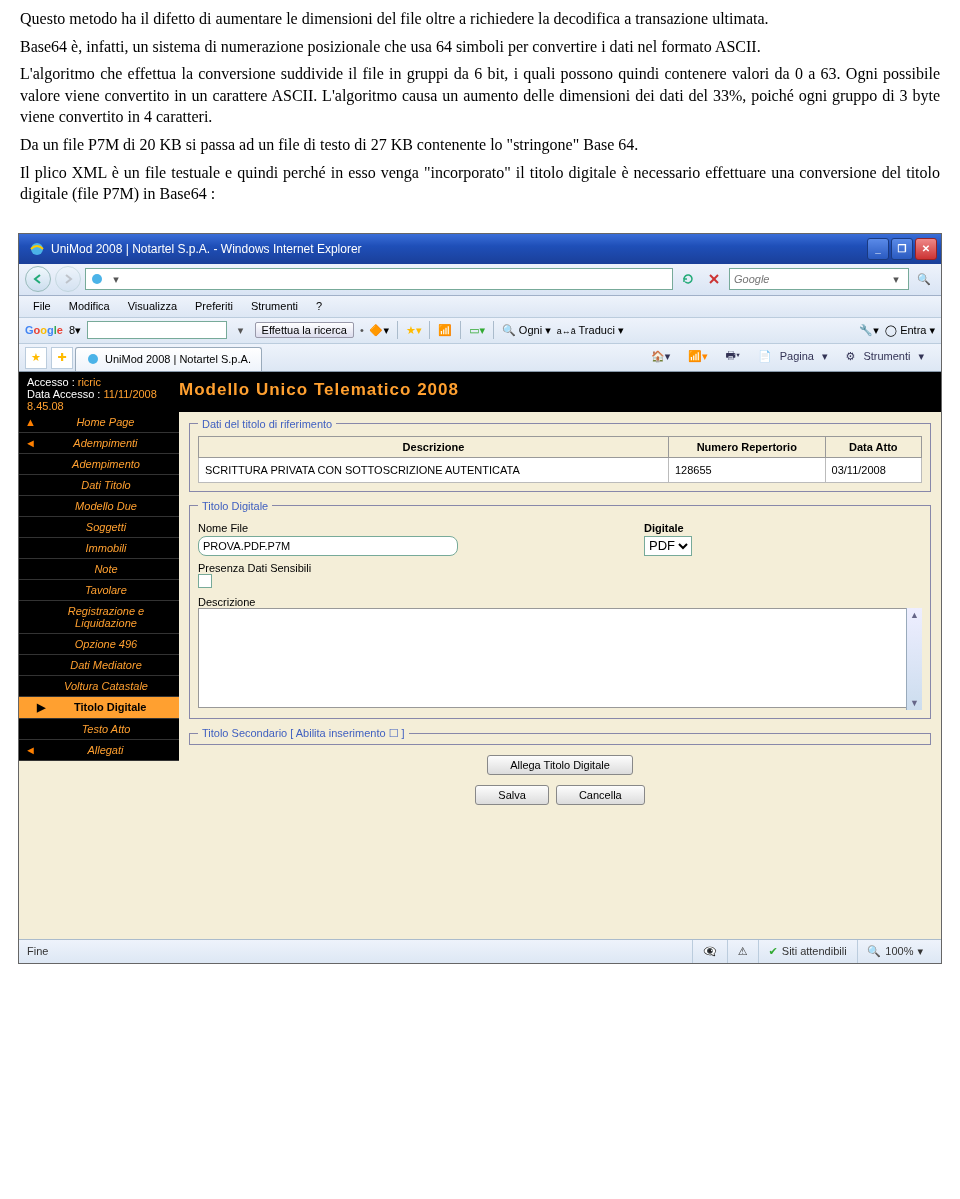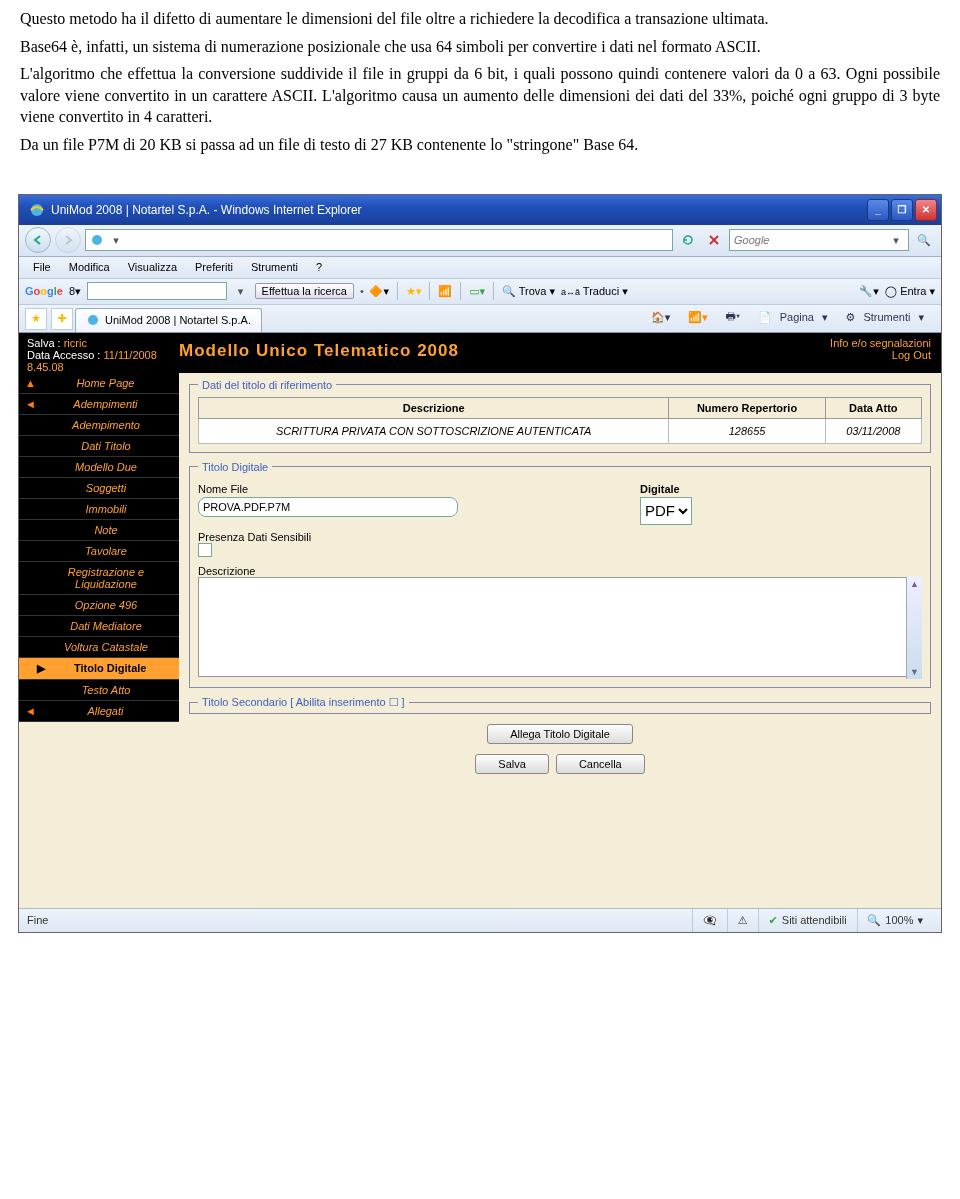--- a/index.html
+++ b/index.html
@@ -1,20 +1,20 @@
 <!DOCTYPE html>
 <html><head>
 <meta charset="utf-8">
 <style>
 * { margin:0; padding:0; box-sizing:border-box; }
 body { font-family:"Times New Roman",serif; font-size:16px; background:#fff; width:960px; }
 .doc-text { padding:8px 20px 20px 20px; text-align:justify; line-height:1.35; }
 .doc-text p { margin-bottom:6px; }
 
-.browser { font-family:Tahoma,Arial,sans-serif; font-size:11px; border:1px solid #666; margin:12px 18px; }
+.browser { font-family:Tahoma,Arial,sans-serif; font-size:11px; border:1px solid #666; margin:2px 18px; }
 .titlebar { background:linear-gradient(#3a6ed8,#1f4fb8 40%,#1a3f99); color:#fff; height:30px; display:flex; align-items:center; padding:0 4px; }
 .titlebar .ie-icon { width:16px; height:16px; margin:0 6px; }
 .titlebar .title { flex:1; font-size:12px; }
 .titlebar .winbtns { display:flex; gap:2px; }
 .winbtn { width:22px; height:22px; background:linear-gradient(#5a8ae8,#2a5ac0); border:1px solid #1a3a80; border-radius:3px; display:flex; align-items:center; justify-content:center; color:#fff; font-weight:bold; font-size:10px; }
 .winbtn.close { background:linear-gradient(#e88,#c33); border-color:#922; }
 
 .navbar { background:linear-gradient(#eef3fb,#d9e4f4); height:32px; display:flex; align-items:center; padding:2px 6px; border-bottom:1px solid #a0b0c8; gap:4px; }
 .navbtn { width:26px; height:26px; border-radius:13px; border:1px solid #9bb; background:linear-gradient(#f0f8fc,#cde); display:flex; align-items:center; justify-content:center; color:#58a; }
 .urlbox { flex:1; display:flex; align-items:center; background:#fff; border:1px solid #7a9; height:22px; padding:0 4px; }
@@ -49,45 +49,46 @@
 .sidebar{ width:160px; background:#000; display:flex; flex-direction:column; }
 .sb-item{ background:#000; color:#ffa030; padding:4px 4px 4px 18px; font-size:11px; border-bottom:1px solid #333; text-align:center; cursor:pointer; font-style:italic;}
 .sb-item.active{ background:#ffa030; color:#000; font-weight:bold; font-style:normal;}
 .sb-item.lvl0{ padding-left:6px; font-style:italic;}
 
 .main{ flex:1; background:#f4eed8; padding:6px 10px; font-size:11px; color:#000;}
 fieldset{ border:1px solid #88a; margin-bottom:8px; padding:6px 8px 8px 8px; }
 legend{ color:#4060c0; padding:0 4px; font-size:11px;}
 .tbl{ width:100%; border-collapse:collapse; }
 .tbl th{ background:#f4eed8; border:1px solid #999; padding:4px; font-weight:bold; text-align:center;}
-.tbl td{ background:#fff; border:1px solid #bbb; padding:6px; text-align:center;font-style:italic;}
+.tbl td{ background:#fff; border:1px solid #bbb; padding:6px; }
 .formrow{ display:flex; gap:30px; margin:4px 0;}
 .formrow label{ display:block; margin-bottom:2px;}
 .txtin{ border:1px solid #7a9; background:#fff; height:20px; padding:0 4px; font-size:11px;}
-.sel{ border:1px solid #7a9; background:#fff; height:28px; font-size:15px;}
+.sel{ border:1px solid #7a9; background:#fff; height:20px; font-size:13px;}
 .chk{ width:14px; height:14px; border:1px solid #7a9; background:#fff; display:inline-block;}
 .descarea{ width:100%; height:100px; border:1px solid #999; background:#fff; resize:none; font-size:11px;}
 .centerbtns{ text-align:center; margin:6px 0;}
 .btn{ background:linear-gradient(#fdfdfd,#dcdcdc); border:1px solid #888; border-radius:3px; padding:3px 22px; font-size:11px; margin:2px;}
 
 .statusbar{ background:linear-gradient(#eef3fb,#dde7f4); height:24px; border-top:1px solid #abc; display:flex; align-items:center; padding:0 8px; font-size:11px; color:#333;}
 .statusbar .stretch{ flex:1;}
 .statusbar .cell{ border-left:1px solid #bcd; padding:0 10px; display:flex; align-items:center; gap:4px; height:100%;}
 
 .spacer{ flex:1; }
 svg{ display:block; }
 </style>
 </head>
 <body>
 
 <div class="doc-text">
   <p>Questo metodo ha il difetto di aumentare le dimensioni del file oltre a richiedere la decodifica a transazione ultimata.</p>
   <p>Base64 è, infatti, un sistema di numerazione posizionale che usa 64 simboli per convertire i dati nel formato ASCII.</p>
   <p>L'algoritmo che effettua la conversione suddivide il file in gruppi da 6 bit, i quali possono quindi contenere valori da 0 a 63. Ogni possibile valore viene convertito in un carattere ASCII. L'algoritmo causa un aumento delle dimensioni dei dati del 33%, poiché ogni gruppo di 3 byte viene convertito in 4 caratteri.</p>
   <p>Da un file P7M di 20 KB si passa ad un file di testo di 27 KB contenente lo "stringone" Base 64.</p>
+  <p>Il plico XML è un file testuale e quindi perché in esso venga "incorporato" il titolo digitale è necessario effettuare una conversione del titolo digitale (file P7M) in Base64 :</p>
 </div>
 
 <div class="browser">
 
   <div class="titlebar">
     <span class="ie-icon">
       <svg viewBox="0 0 16 16">
           <circle cx="8" cy="8" r="6" fill="#4bb3e8"></circle>
           <path d="M2 8 Q8 2 14 8" stroke="#ffcc00" stroke-width="2" fill="none"></path>
         </svg>
@@ -155,21 +156,21 @@
     <span class="gbtn">Effettua la ricerca</span>
     <span style="color:#555">•</span>
     <span>🔶▾</span>
     <span class="sep"></span>
     <span style="color:#fb0">★▾</span>
     <span class="sep"></span>
     <span style="color:#f80">📶</span>
     <span class="sep"></span>
     <span style="color:#3a3">▭▾</span>
     <span class="sep"></span>
-    <span>🔍 <span>Trova</span> ▾</span>
+    <span>🔍 <span>Ogni</span> ▾</span>
     <span><span style="font-size:9px">a↔ā</span> <span>Traduci</span> ▾</span>
     <span class="spacer"></span>
     <span>🔧▾</span>
     <span>◯ <span>Entra</span> ▾</span>
   </div>
 
   <div class="tabrow">
     <div class="favstar">★</div>
     <div class="favstar">✚</div>
     <div class="tab">
@@ -184,28 +185,24 @@
       <span>🏠▾</span>
       <span style="color:#f80">📶▾</span>
       <span>🖶▾</span>
       <span>📄 <span>Pagina</span> ▾</span>
       <span>⚙ <span>Strumenti</span> ▾</span>
     </div>
   </div>
 
   <div class="blackbar">
     <div class="left">
-      <div><span class="lbl">Salva :</span> <span>ricric</span></div>
+      <div><span class="lbl">Accesso :</span> <span>ricric</span></div>
       <div><span class="lbl">Data Accesso :</span> <span>11/11/2008 8.45.08</span></div>
     </div>
     <div class="center">Modello Unico Telematico 2008</div>
-    <div class="right">
-      <div>Info e/o segnalazioni</div>
-      <div>Log Out</div>
-    </div>
   </div>
 
   <div class="content">
     <div class="sidebar">
       <div class="sb-item lvl0"><span style="float:left;color:#ff8000">▲</span><span>Home Page</span></div>
       <div class="sb-item lvl0"><span style="float:left;color:#ff8000">◄</span><span>Adempimenti</span></div>
       <div class="sb-item">Adempimento</div>
       <div class="sb-item">Dati Titolo</div>
       <div class="sb-item">Modello Due</div>
       <div class="sb-item">Soggetti</div>

